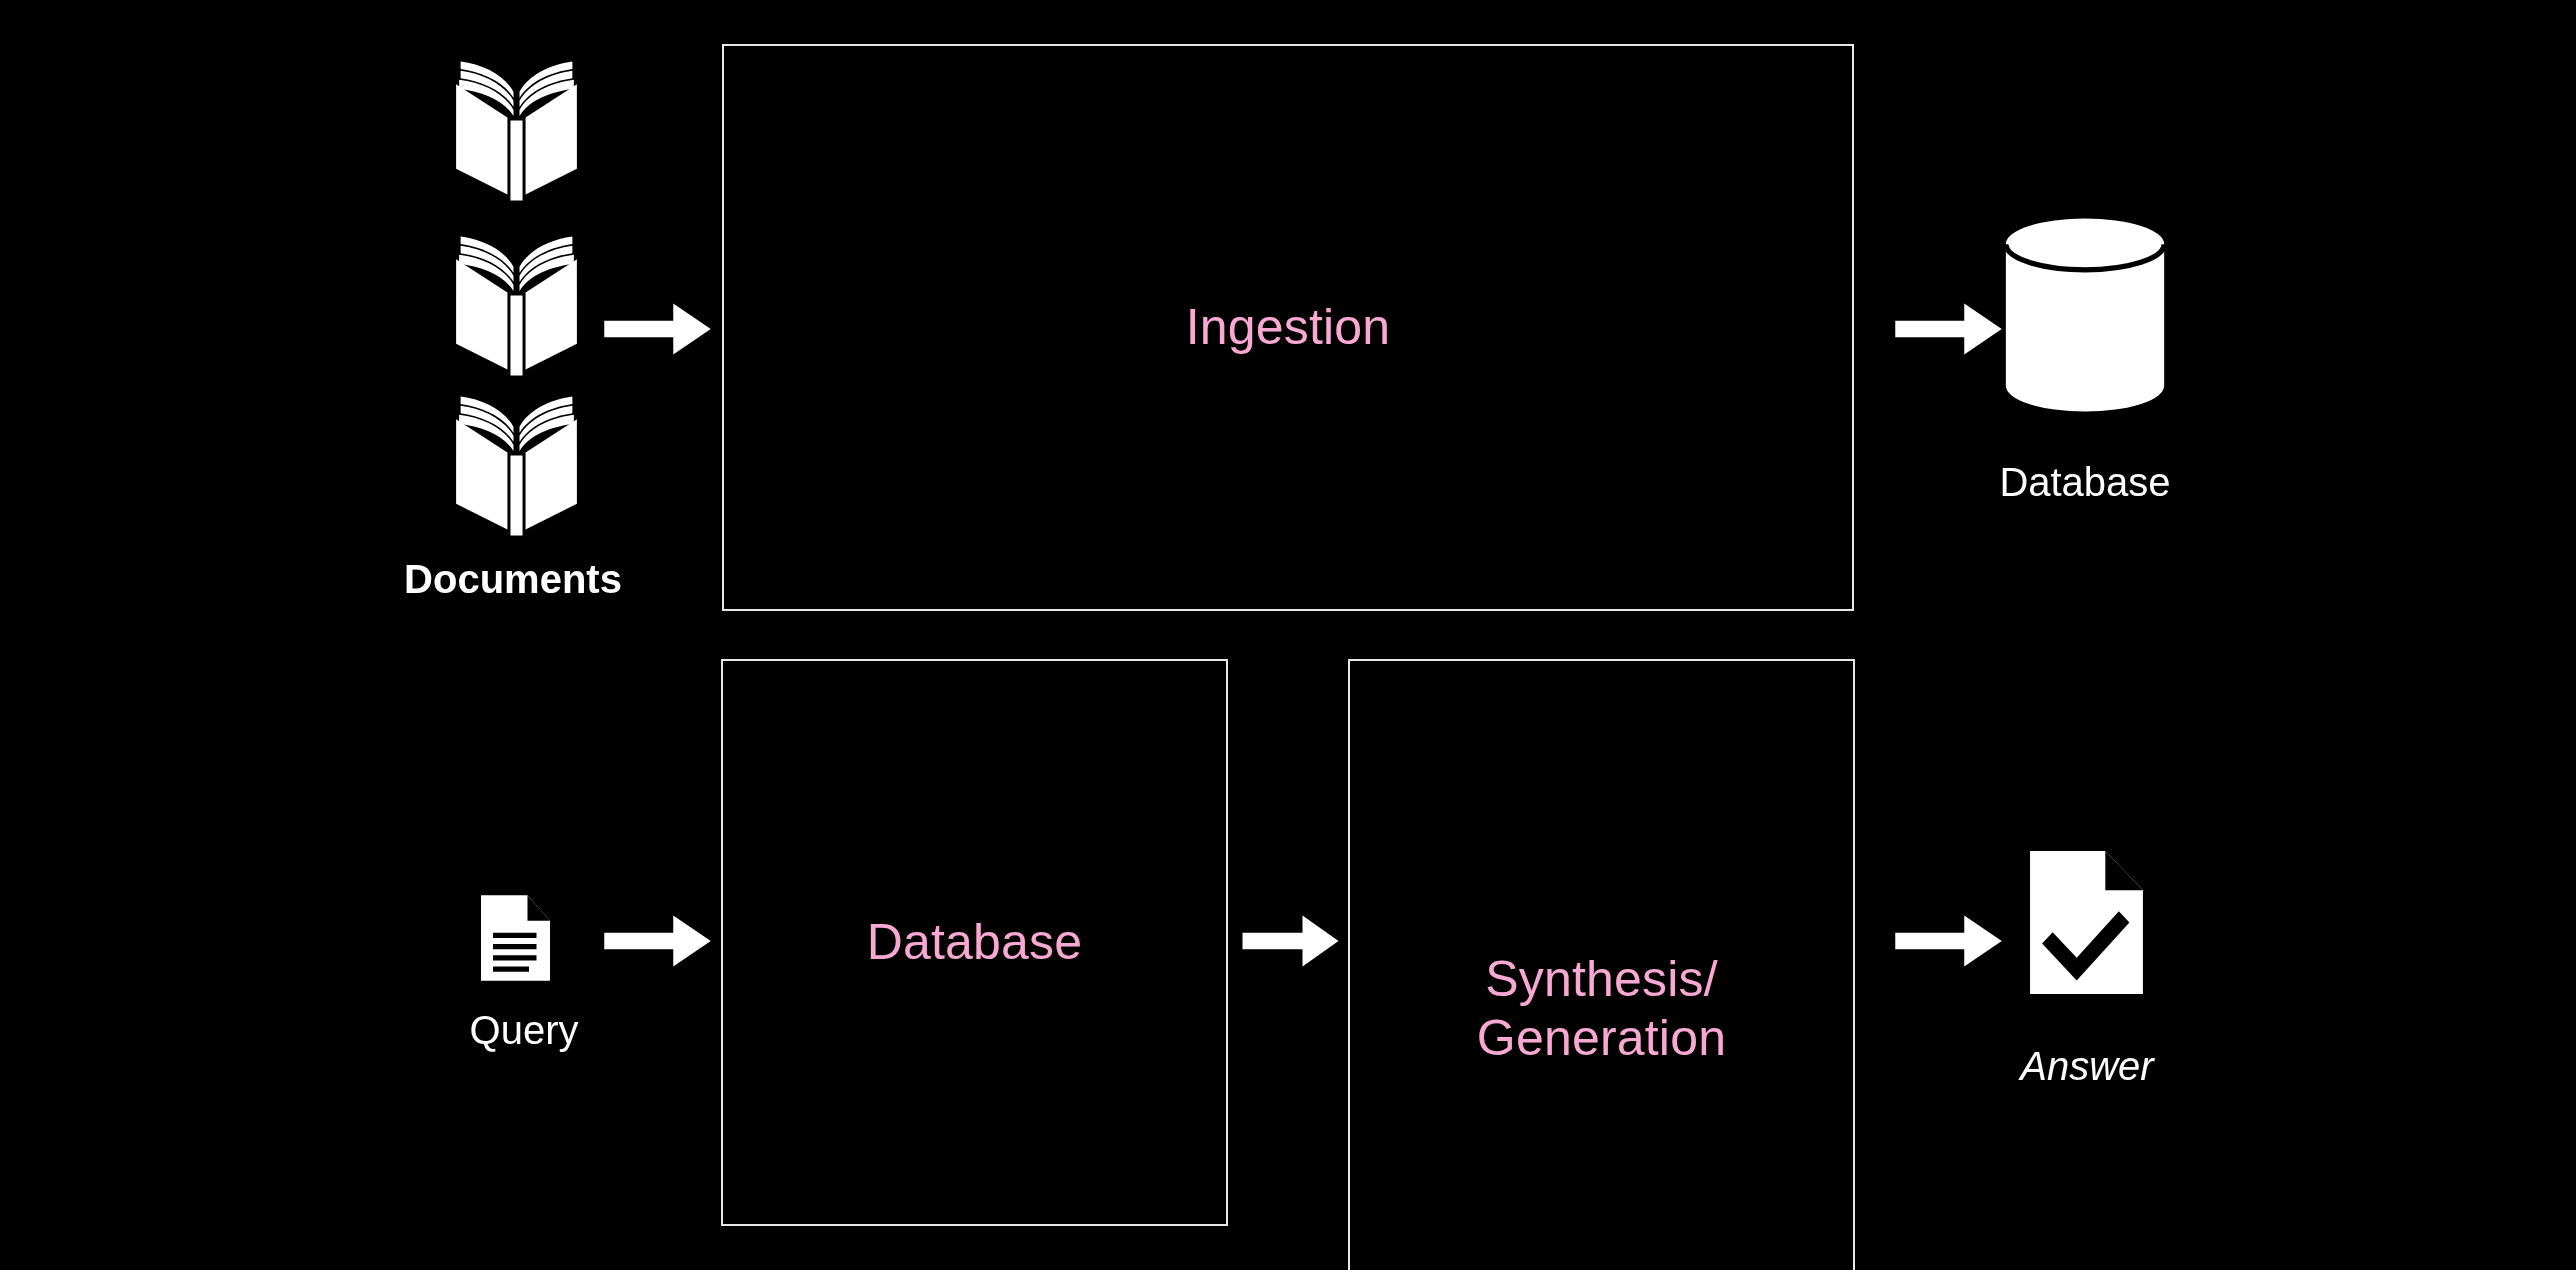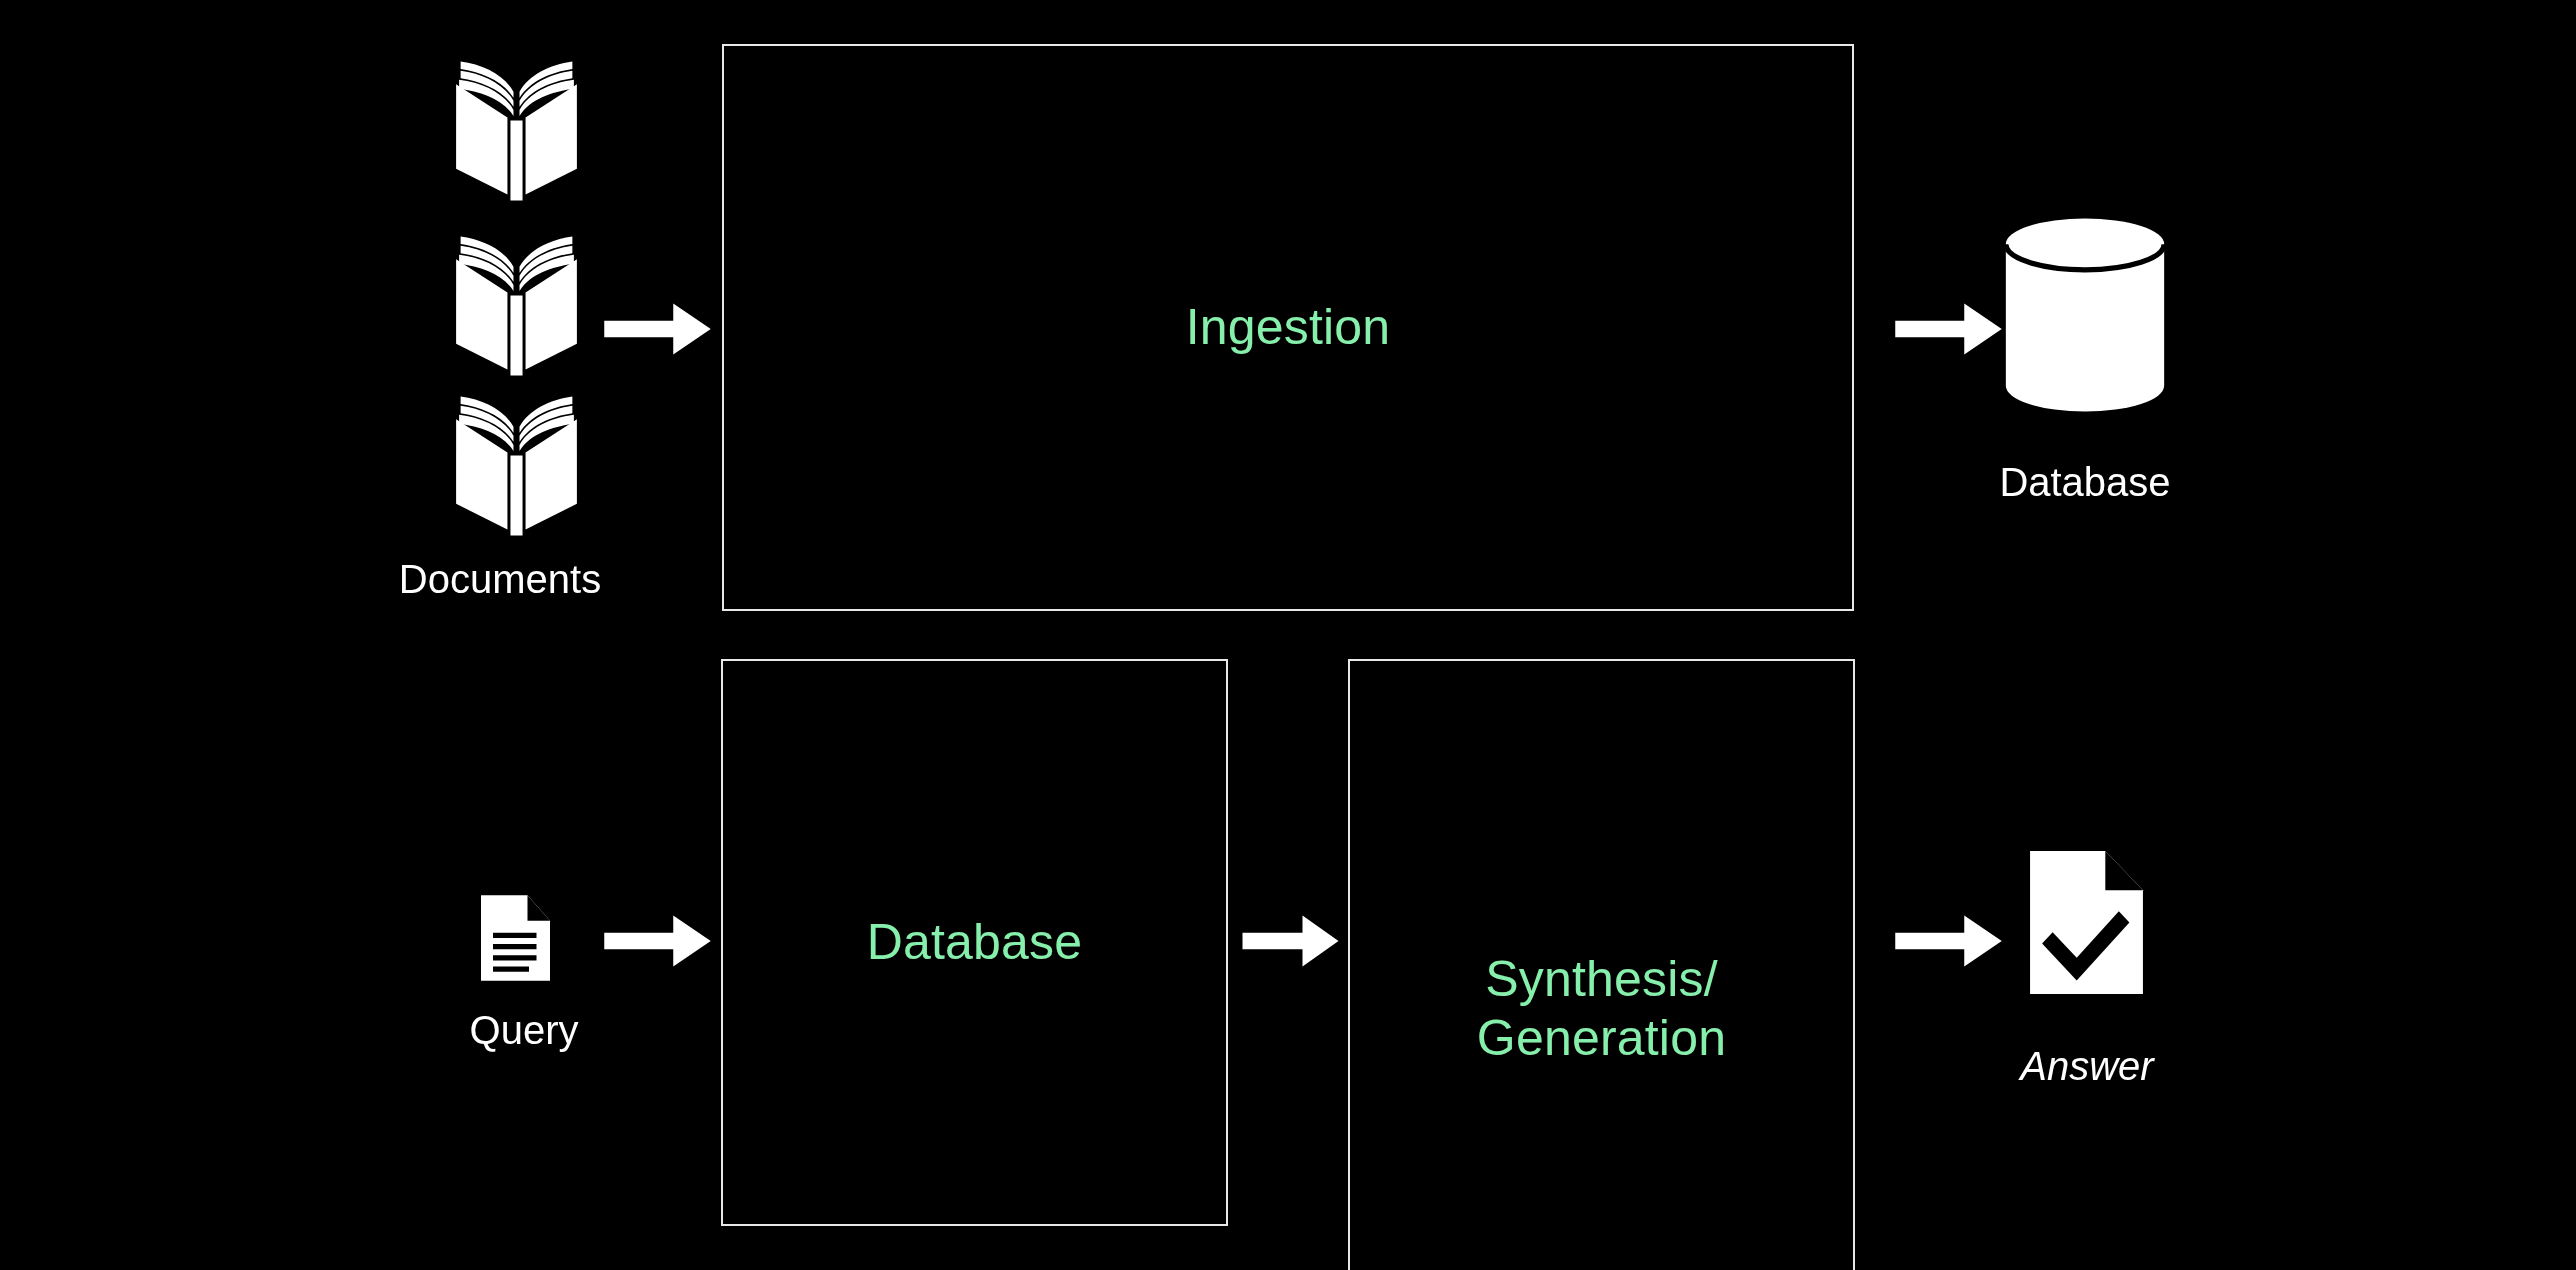--- a/index.html
+++ b/index.html
@@ -22,21 +22,21 @@
   .process-box {
     position: absolute;
     border: 2.3px solid #e8e8e8;
     background: #000000;
     box-sizing: border-box;
     display: flex;
     align-items: center;
     justify-content: center;
   }
   .process-label {
-    color: #86efac;
+    color: #f9a8d4;
     font-size: 50px;
     line-height: 1.18;
     text-align: center;
     letter-spacing: 0.2px;
     white-space: pre-line;
   }
 
   
   .node-label {
     position: absolute;
@@ -99,21 +99,21 @@
         <path d="M52 27 C58 16 72 9 87 7 L87 12 C73 14 59 20 52 31 Z"></path>
         <path d="M52 33 C58 22 72 15 87 13 L87 18 C73 20 59 26 52 37 Z"></path>
         <path d="M52 39 C58 28 72 21 88 19 L88 25 C73 27 59 32 52 43 Z"></path>
         <path d="M10 22 L10 78 L44 95 L44 44 Z"></path>
         <path d="M90 22 L90 78 L56 95 L56 44 Z"></path>
         <path d="M46 46 L54 46 L54 99 L46 99 Z"></path>
       </g>
     </svg>
   </div>
 
-  <div class="node-label" style="left:364px; top:557px; width:272px;">Documents</div>
+  <div class="node-label" style="left:377px; top:557px; width:272px;font-weight:bold;">Documents</div>
 
   <div class="arrow" style="left:604px; top:299px; width:110px; height:60px;">
     <svg viewBox="0 0 146 80" width="110" height="60" aria-hidden="true">
       <path d="M0 29 L92 29 L92 6 L142 40 L92 74 L92 51 L0 51 Z" fill="#ffffff"></path>
     </svg>
   </div>
 
   <div class="process-box" style="left:722px; top:44px; width:1132px; height:567px;">
     <div class="process-label">Ingestion</div>
   </div>

